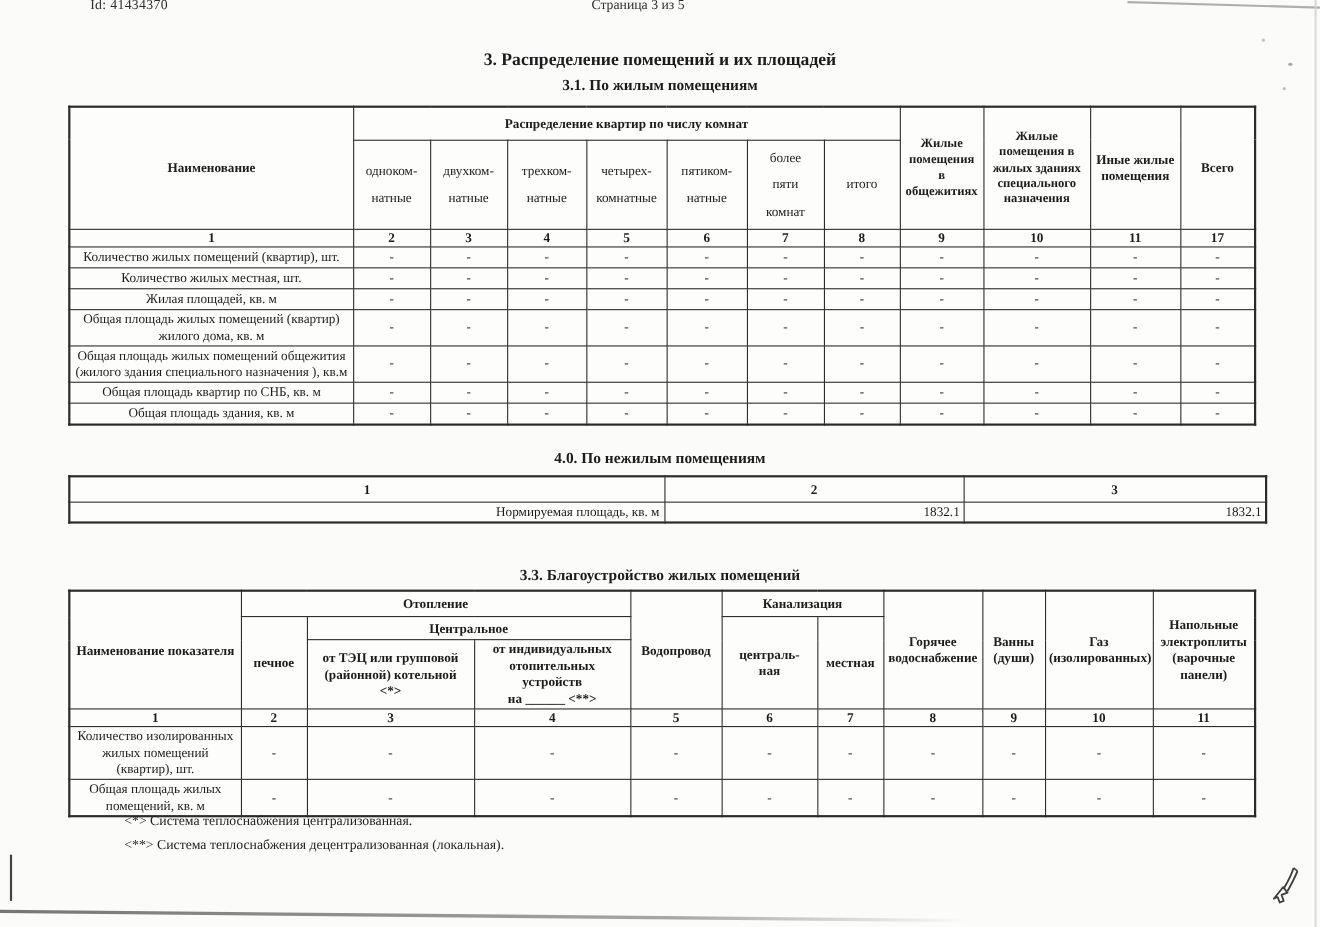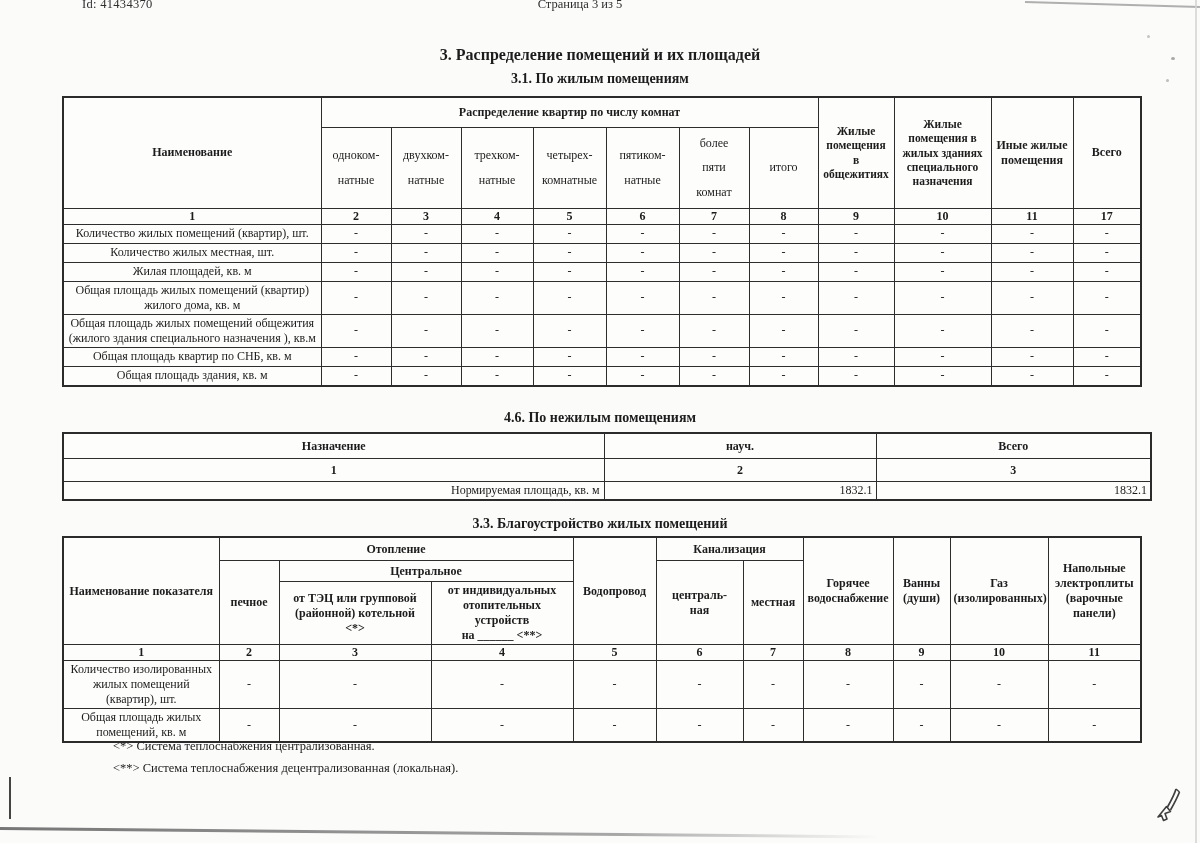--- a/index.html
+++ b/index.html
@@ -225,34 +225,29 @@
         <td>-</td>
         <td>-</td>
         <td>-</td>
         <td>-</td>
         <td>-</td>
         <td>-</td>
       </tr>
   </tbody>
 </table>
 
-<div class="abs center title-sub t32-title">4.6. По нежилым помещениям</div>
+<div class="abs center title-sub t32-title">4.0. По нежилым помещениям</div>
 
 <table class="abs t2">
   <colgroup>
       <col style="width:541px">
       <col style="width:272px">
       <col style="width:275px">
     </colgroup>
   <thead>
-    <tr>
-      <td>Назначение</td>
-      <td>науч.</td>
-      <td>Всего</td>
-    </tr>
     <tr class="nums">
         <td>1</td>
         <td>2</td>
         <td>3</td>
       </tr>
   </thead>
   <tbody>
     <tr>
         <td class="lbl">Нормируемая площадь, кв. м</td>
         <td>1832.1</td>

